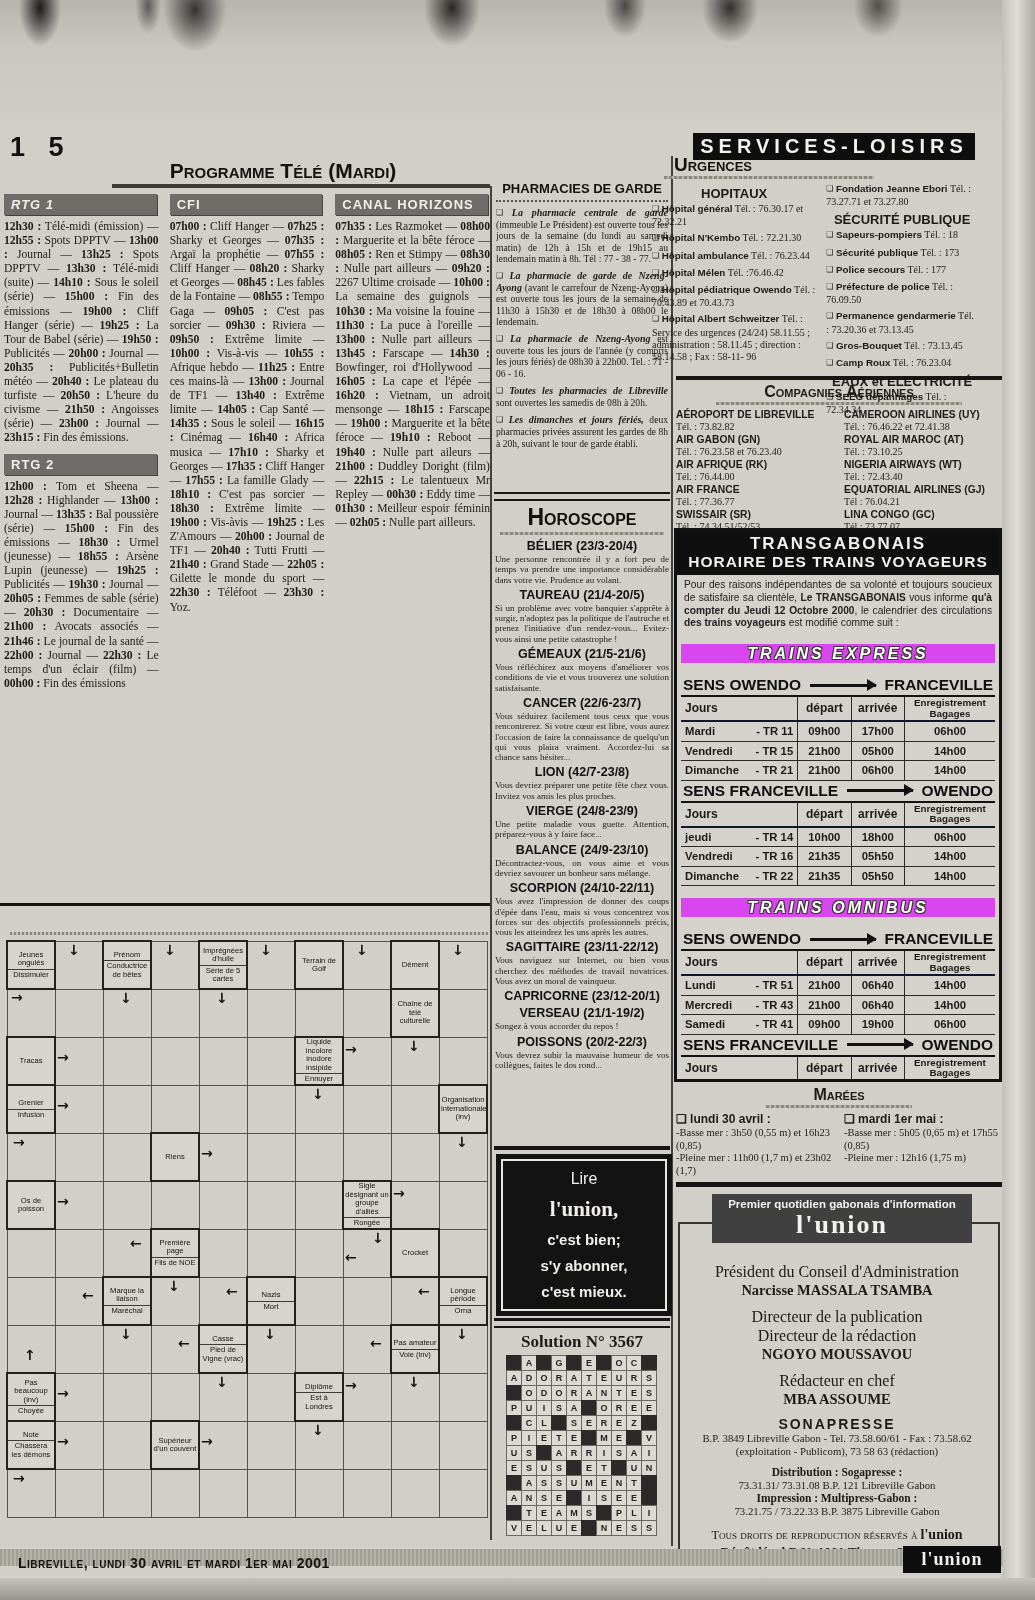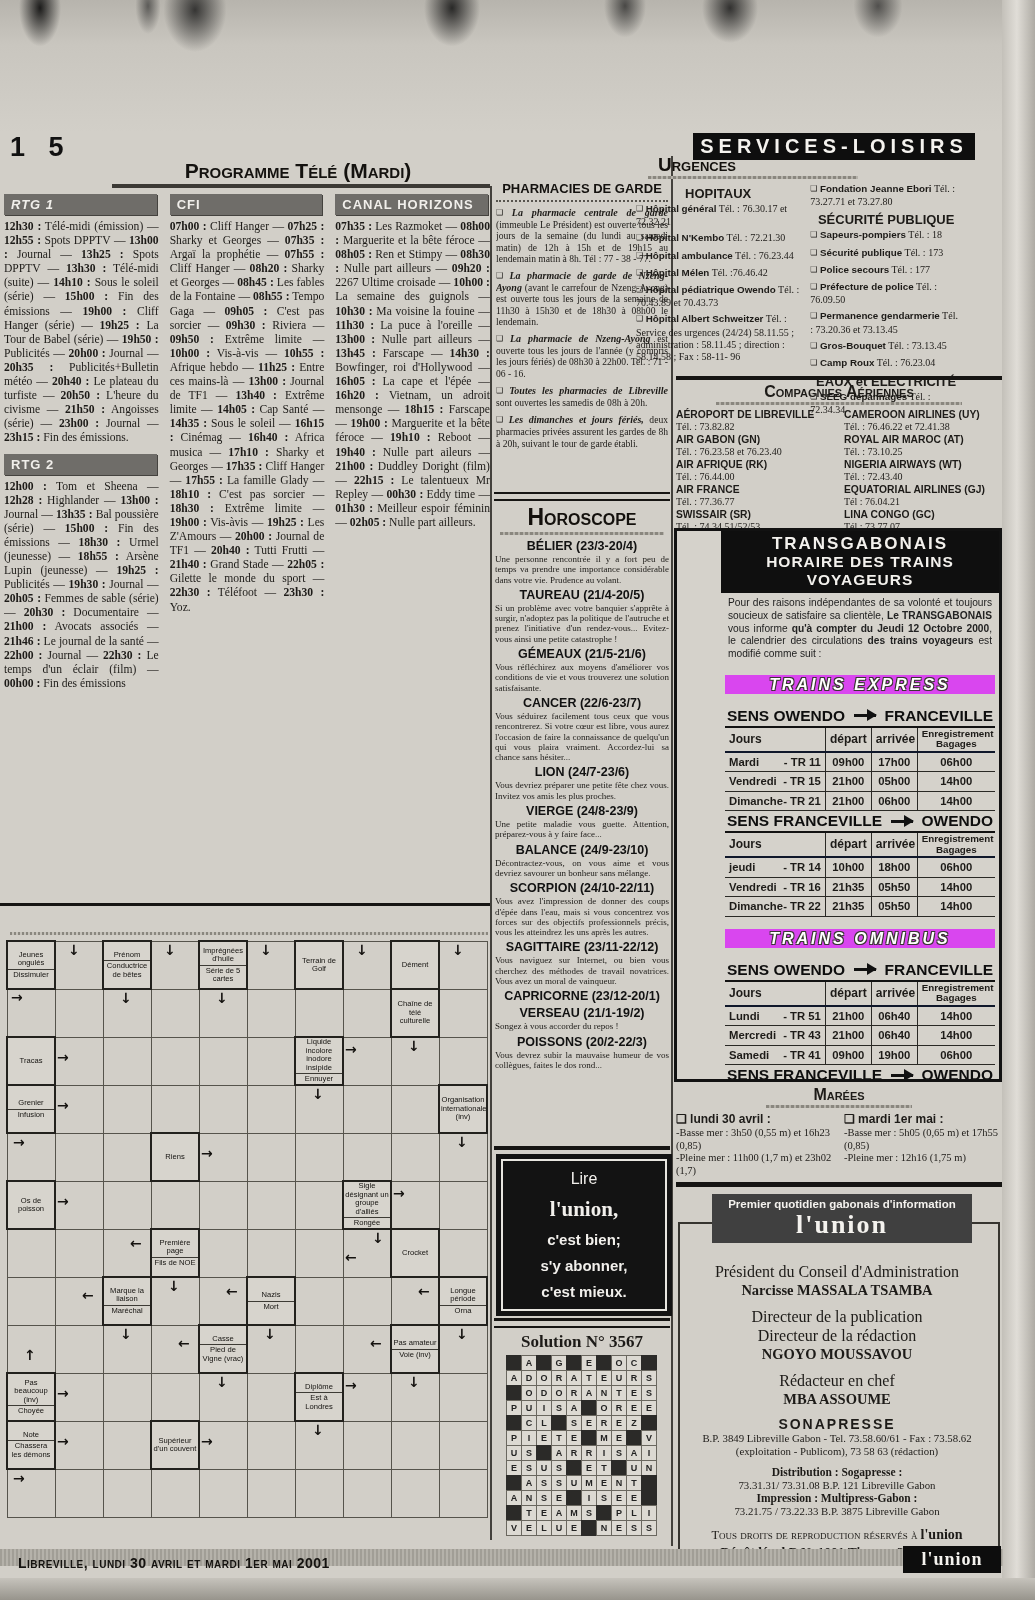--- a/index.html
+++ b/index.html
@@ -18,21 +18,21 @@
       linear-gradient(180deg,#b7b4ad 0,#c9c6bf 45px,#d2cfc8 100%);}
   #right-edge{position:absolute;left:1002px;top:0;width:33px;height:1600px;
     background:linear-gradient(90deg,#c3c0b9,#e0ddd7 45%,#aeaba4);}
   #bottom-edge{position:absolute;left:0;top:1578px;width:1035px;height:22px;
     background:linear-gradient(180deg,#c6c3bc,#97948c);}
   .vrule{position:absolute;width:2px;background:#43413c;}
   
   #page-num{position:absolute;left:10px;top:132px;font:bold 27px "Liberation Sans",sans-serif;letter-spacing:8px;color:#111;}
   #svc-banner{position:absolute;left:693px;top:133px;width:282px;height:27px;background:#0e0e0e;
     color:#f4f2ee;font:bold 20px/27px "Liberation Sans",sans-serif;text-align:center;letter-spacing:5px;}
-  #tv-title{position:absolute;left:107px;top:159px;width:382px;text-align:center;
+  #tv-title{position:absolute;left:92px;top:159px;width:382px;text-align:center;
     font:bold 21px/24px "Liberation Sans",sans-serif;font-variant:small-caps;color:#14120f;}
   #tv-title-rule{position:absolute;left:112px;top:184px;width:378px;height:4px;background:#3c3a35;}
   
   #tv-flow{position:absolute;left:4px;top:194px;width:486px;height:714px;overflow:hidden;
     column-count:3;column-gap:11px;font-size:11.6px;line-height:14.1px;text-align:justify;}
   .chan{break-inside:avoid-column;}
   .chan-hdr{background:#6f6d69;color:#f1efeb;font:bold 13px/19px "Liberation Sans",sans-serif;
     padding:1px 7px;margin:6px 2px 5px 0;letter-spacing:1px;box-shadow:1px 1px 0 #44423e;}
   .chan:first-child .chan-hdr{margin-top:0;font-style:italic;}
   .listing{margin:0 0 8px 0;}
@@ -60,36 +60,36 @@
   .ad-ln{font:bold 15px "Liberation Sans",sans-serif;}
   
   #sol{position:absolute;left:494px;top:1318px;width:176px;}
   #sol-rule{height:5px;border-top:3px solid #161513;border-bottom:2px solid #161513;margin-bottom:4px;}
   #sol-title{font:bold 17px/20px "Liberation Serif",serif;text-align:center;margin-bottom:4px;}
   #sol-grid{display:grid;grid-template-columns:repeat(10,15px);grid-auto-rows:15px;justify-content:center;}
   .sc{border:1px solid #6a675f;margin:-1px 0 0 -1px;font:bold 9px/14px "Liberation Sans",sans-serif;
       text-align:center;background:#dcd9d2;color:#222;}
   .sc.b{background:#2b2a28;border-color:#2b2a28;}
   
-  #urg{position:absolute;left:636px;top:154px;width:326px;}
+  #urg{position:absolute;left:652px;top:154px;width:326px;}
   #urg-title{font:bold 19px/21px "Liberation Sans",sans-serif;font-variant:small-caps;margin-left:22px;color:#14110d;}
   #urg-title-rule{height:3px;background:repeating-linear-gradient(90deg,#8a877f 0 3px,#b5b2aa 3px 5px);width:210px;margin:1px 0 4px 12px;}
   .two-col{display:flex;gap:10px;}
   .u-sub{font:bold 13px "Liberation Sans",sans-serif;text-align:center;margin:3px 0 2px;}
   .u-item{font-size:10px;line-height:12.2px;margin:0 0 4px;}
   .u-item b{font-family:"Liberation Sans",sans-serif;font-size:9.8px;}
   #air{position:absolute;left:676px;top:376px;width:326px;}
   #air-toprule{height:4px;background:#161513;margin-bottom:3px;}
   #air-title{font:bold 16px/18px "Liberation Sans",sans-serif;font-variant:small-caps;text-align:center;}
   #air-rule{height:3px;background:repeating-linear-gradient(90deg,#8a877f 0 3px,#b5b2aa 3px 5px);margin:1px 40px 4px;}
   .a-item b{font-family:"Liberation Sans",sans-serif;font-size:10.3px;}
   .a-item{font-size:10px;line-height:12px;margin-bottom:1px;}
   
   #trains-box{position:absolute;left:674px;top:528px;width:328px;height:554px;border:3px solid #121212;
-     box-sizing:border-box;background:#d5d2cb;overflow:hidden;padding-left:44px;}
+     box-sizing:border-box;background:#d5d2cb;overflow:hidden;}
   #tbox-title{background:#0f0f0f;color:#f3f1ed;text-align:center;padding:3px 0 4px;}
   #tbox-title .t1{font:bold 17px/19px "Liberation Sans",sans-serif;letter-spacing:2px;}
   #tbox-title .t2{font:bold 15.5px/18px "Liberation Sans",sans-serif;letter-spacing:1px;}
   #tbox-intro{font:10.2px/1.25 "Liberation Sans",sans-serif;text-align:justify;padding:4px 7px 2px;color:#222;}
   .tgroup-banner{background:#d946ef;margin:12px 4px;text-align:center;
      font:bold italic 16px/19px "Liberation Sans",sans-serif;color:#fff;letter-spacing:3px;
      text-shadow:1px 1px 0 #3a3833,-1px -1px 0 #3a3833,1px -1px 0 #3a3833,-1px 1px 0 #3a3833;}
   .sens{display:flex;align-items:center;font:bold 15.5px/20px "Liberation Sans",sans-serif;
      border-bottom:2px solid #121212;margin:0 4px;padding:0 2px;color:#0e0e0e;}
   .tr-arrow{flex:1;height:3px;background:#111;margin:0 9px;position:relative;}
@@ -204,21 +204,21 @@
     <div id="horo-rule"></div>
     <div id="horo-entries">
         <div class="h-sign">BÉLIER (23/3-20/4)</div>
         <div class="h-text">Une personne rencontrée il y a fort peu de temps va prendre une importance considérable dans votre vie. Prudence au volant.</div>
         <div class="h-sign">TAUREAU (21/4-20/5)</div>
         <div class="h-text">Si un problème avec votre banquier s'apprête à surgir, n'adoptez pas la politique de l'autruche et prenez l'initiative d'un rendez-vous... Evitez-vous ainsi une petite catastrophe !</div>
         <div class="h-sign">GÉMEAUX (21/5-21/6)</div>
         <div class="h-text">Vous réfléchirez aux moyens d'améliorer vos conditions de vie et vous trouverez une solution satisfaisante.</div>
         <div class="h-sign">CANCER (22/6-23/7)</div>
         <div class="h-text">Vous séduirez facilement tous ceux que vous rencontrerez. Si votre cœur est libre, vous aurez l'occasion de faire la connaissance de quelqu'un qui vous plaira vraiment. Accordez-lui sa chance sans hésiter...</div>
-        <div class="h-sign">LION (24/7-23/6)</div>
+        <div class="h-sign">LION (42/7-23/8)</div>
         <div class="h-text">Vous devriez préparer une petite fête chez vous. Invitez vos amis les plus proches.</div>
         <div class="h-sign">VIERGE (24/8-23/9)</div>
         <div class="h-text">Une petite maladie vous guette. Attention, préparez-vous à y faire face...</div>
         <div class="h-sign">BALANCE (24/9-23/10)</div>
         <div class="h-text">Décontractez-vous, on vous aime et vous devriez savourer un bonheur sans mélange.</div>
         <div class="h-sign">SCORPION (24/10-22/11)</div>
         <div class="h-text">Vous avez l'impression de donner des coups d'épée dans l'eau, mais si vous concentrez vos forces sur des objectifs professionnels précis, vous les atteindrez les uns après les autres.</div>
         <div class="h-sign">SAGITTAIRE (23/11-22/12)</div>
         <div class="h-text">Vous naviguez sur Internet, ou bien vous cherchez des méthodes de travail novatrices. Vous avez un moral de vainqueur.</div>
         <div class="h-sign">CAPRICORNE (23/12-20/1)</div>

